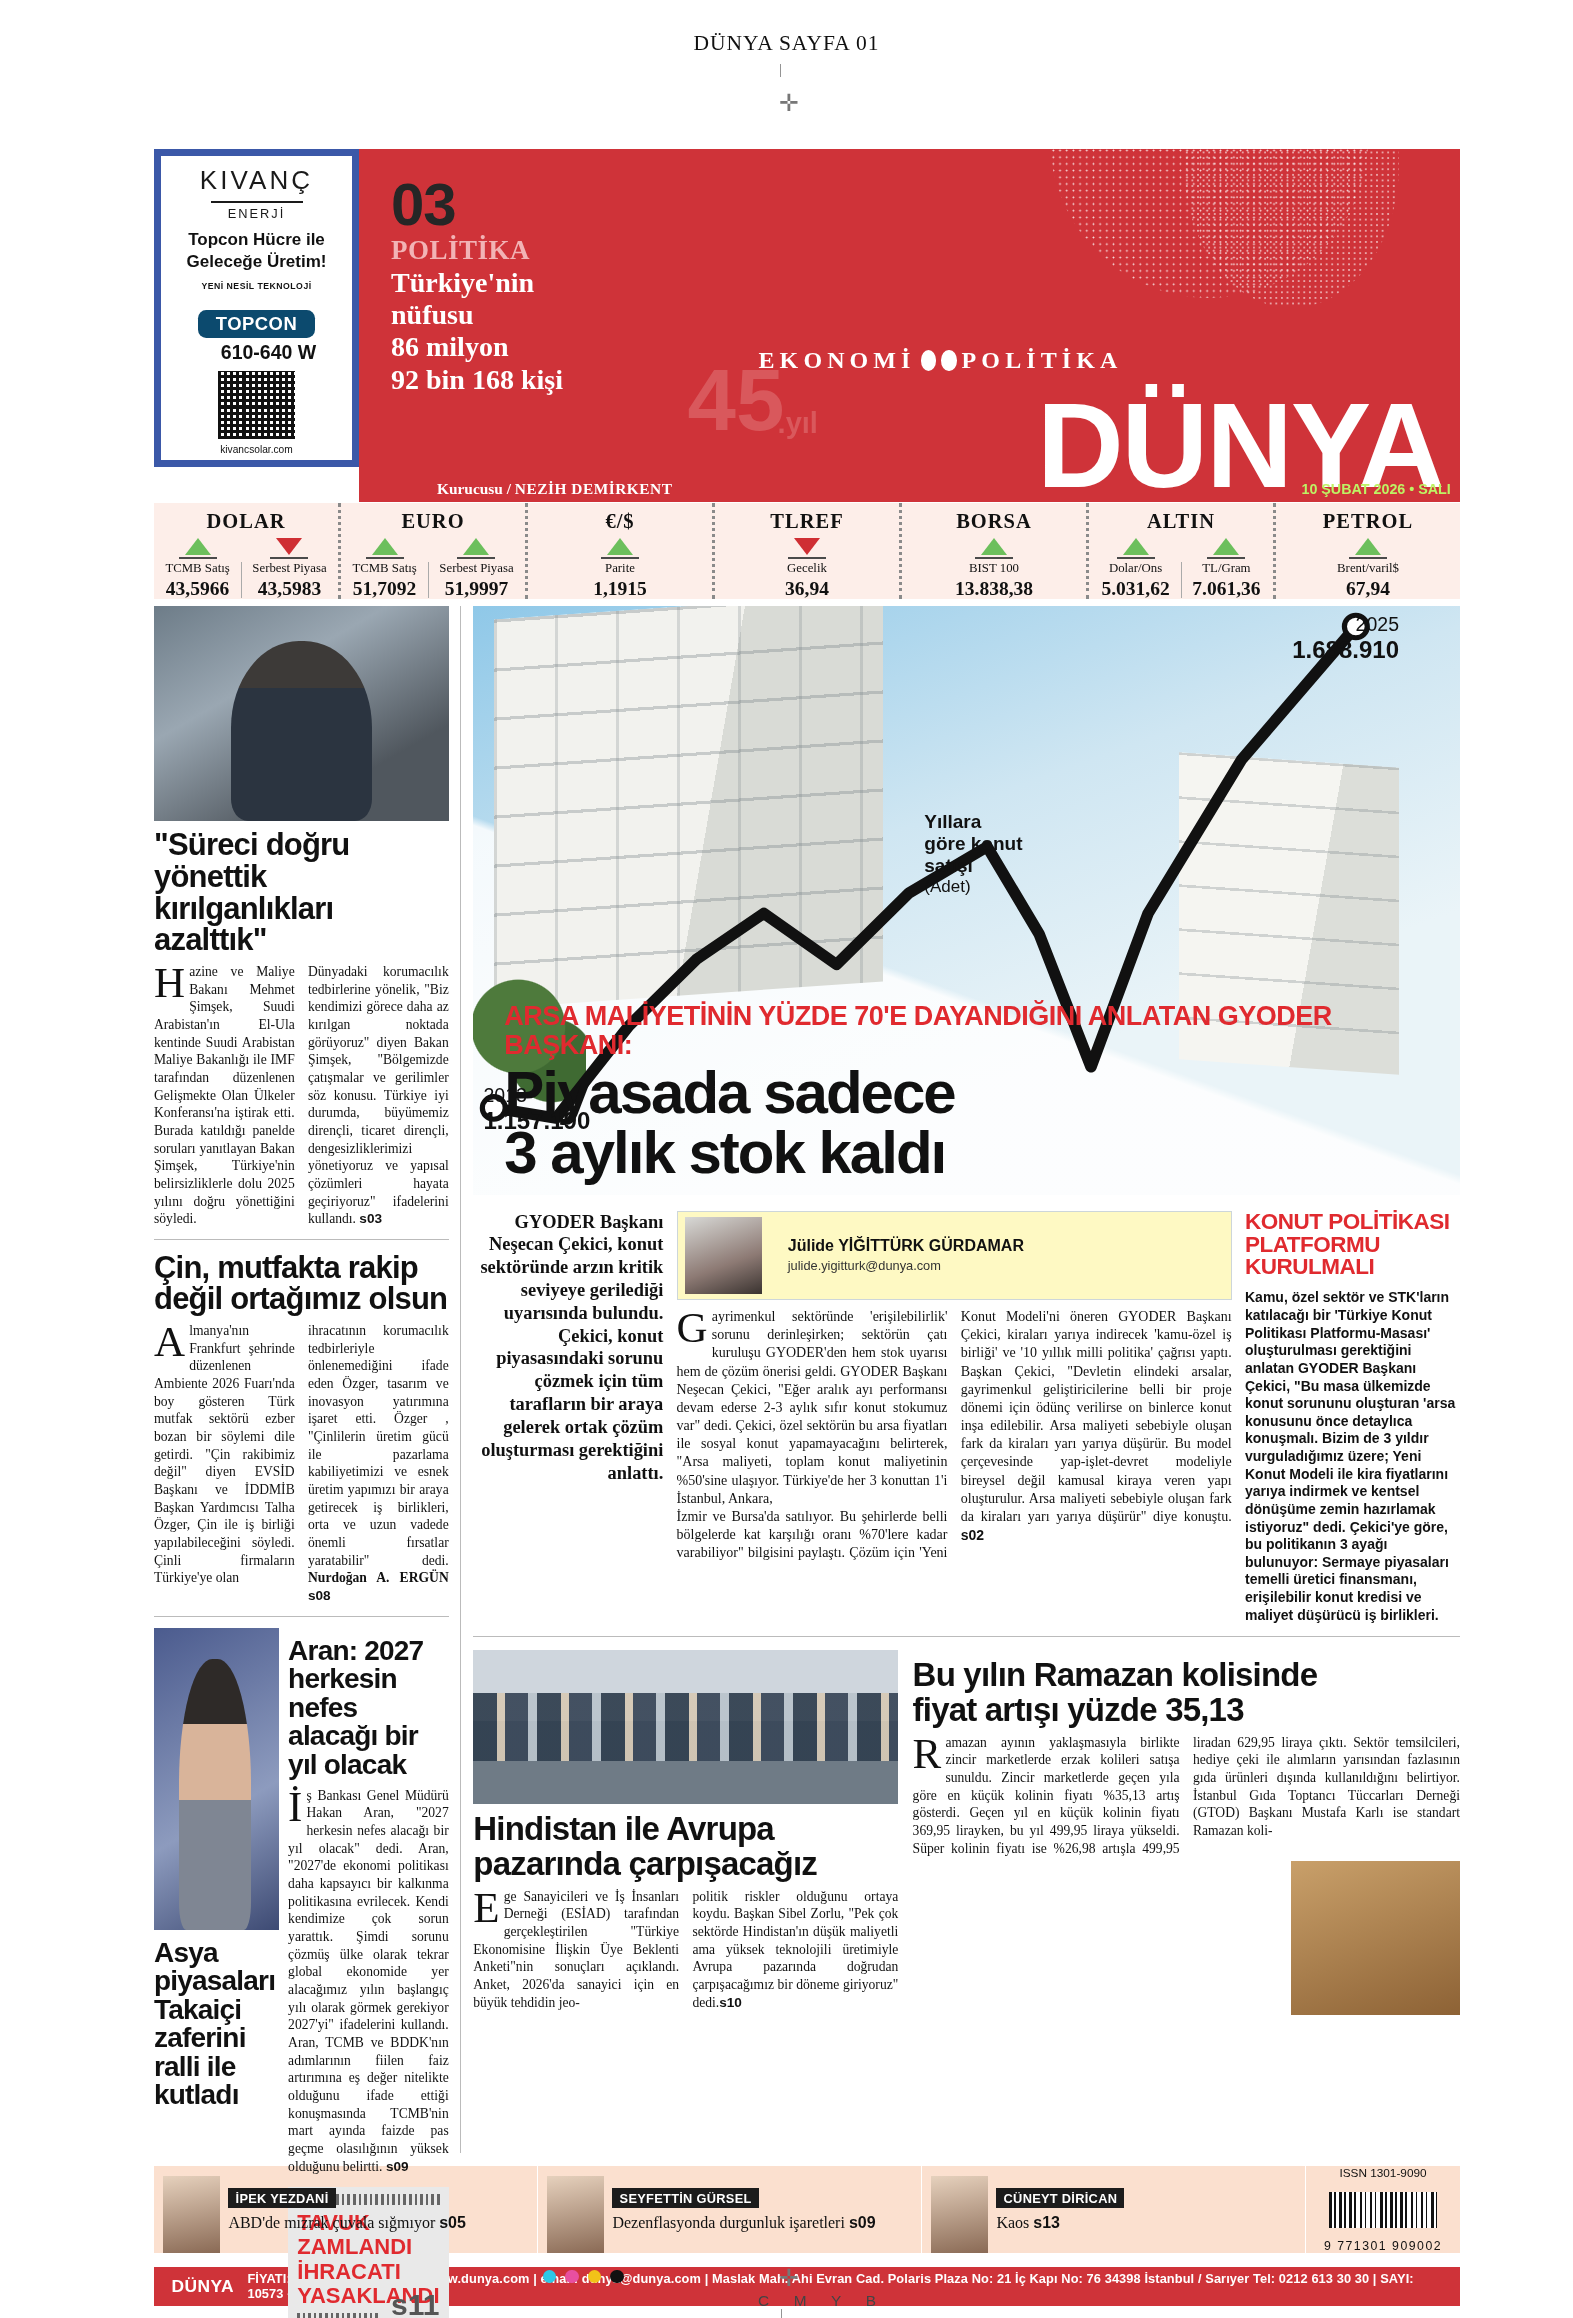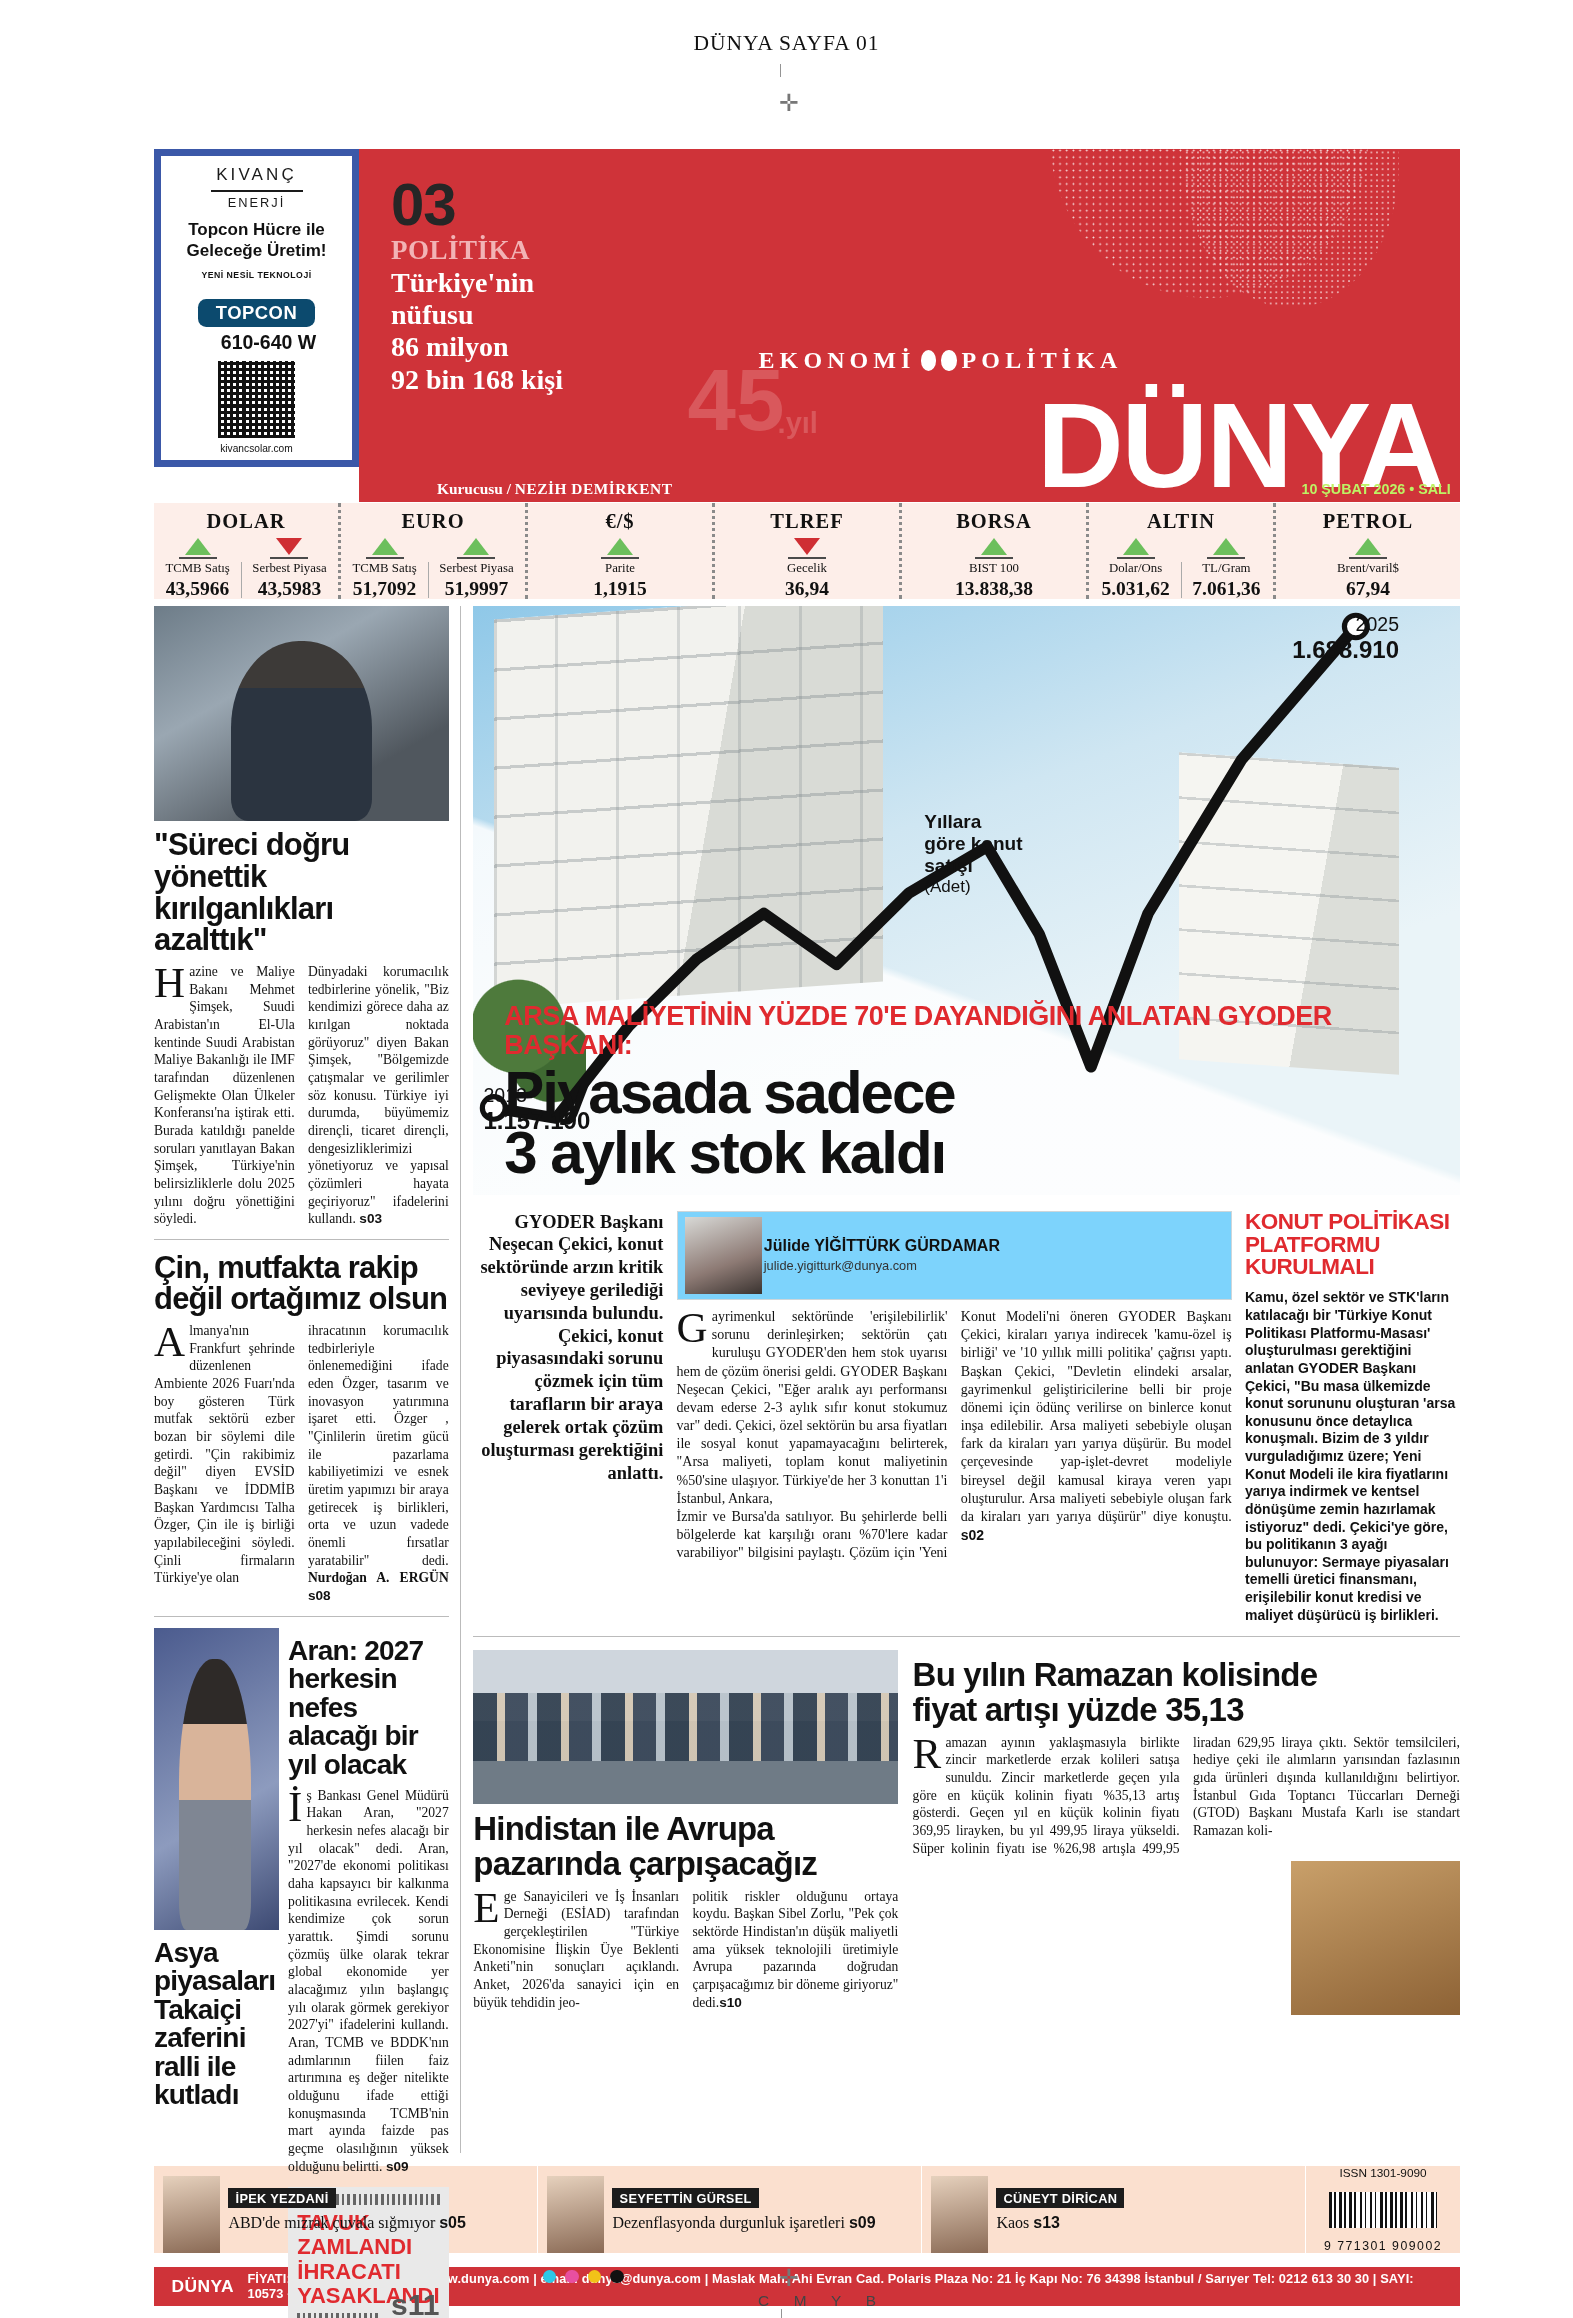--- a/index.html
+++ b/index.html
@@ -24,21 +24,21 @@
     background:#fff;
   }
 
   
   .header { position:relative; height:353px; display:flex; }
   .ad-box {
     width:205px; height:318px; border:7.2px solid #3b58a8; background:#fff;
     padding:9.2px 5.1px 5.1px; text-align:center;
     display:flex; flex-direction:column; align-items:center;
   }
-  .ad-brand { font-family:"Liberation Sans",sans-serif; font-size:17px; letter-spacing:3.1px;
+  .ad-brand { font-family:"Liberation Sans",sans-serif; font-size:26px; letter-spacing:3.1px;
               color:#1a1a1a; padding-bottom:3.1px; }
   .ad-rule { width:92px; height:2px; background:#1a1a1a; margin:2px 0 3.1px; }
   .ad-sub { font-family:"Liberation Sans",sans-serif; font-size:12.8px; letter-spacing:2px; color:#1a1a1a; margin-bottom:8.2px;}
   .ad-line { font-family:"Liberation Sans",sans-serif; font-weight:bold; font-size:17px; color:#111; line-height:1.25;}
   .ad-tiny { font-family:"Liberation Sans",sans-serif; font-weight:bold; font-size:8.7px; color:#111; margin-top:9.2px; letter-spacing:0.5px;}
   .topcon-pill {
     margin-top:19px; background:#0c4a6e; color:#fff; border-radius:8.2px;
     font-family:"Liberation Sans",sans-serif; font-weight:bold; font-size:18.4px;
     padding:3.1px 17.4px; letter-spacing:0.5px;
   }
@@ -163,21 +163,21 @@
 
   .kicker-red { font-family:"Liberation Sans",sans-serif; font-weight:bold; color:#e02a2f;
                 font-size:27px; line-height:1.08; letter-spacing:-0.5px; }
   .mega { font-family:"Liberation Sans",sans-serif; font-weight:bold; color:#111;
           font-size:60px; line-height:.96; letter-spacing:-2px; margin-top:3.1px;}
 
   .lead-row { display:flex; gap:13.3px; margin-top:15.4px; }
   .lead-deck { width:190px; text-align:right; font-family:"Liberation Serif",serif;
                font-weight:bold; font-size:18.4px; line-height:1.24; color:#111; }
   .lead-body { flex:1; }
-  .author-card { display:flex; align-items:center; gap:2px; border:0.5px solid #cdd6da; background:#7dd3fc; padding:5.1px 7.2px; width:100%;}
+  .author-card { display:flex; align-items:center; gap:26px; border:0.5px solid #cdd6da; background:#fef9c3; padding:5.1px 7.2px; width:100%;}
   .author-pic { width:77px; height:77px; background:linear-gradient(160deg,#d8d9d6,#8d7a74 60%,#3a3330);}
   .author-name { font-family:"Liberation Sans",sans-serif; font-weight:bold; font-size:16px; color:#111;}
   .author-mail { font-family:"Liberation Sans",sans-serif; font-size:12.8px; color:#333; margin-top:2.6px;}
   .lead-cols { column-count:2; column-gap:13.3px; text-align:justify; margin-top:8.2px;
                font-family:"Liberation Serif",serif; font-size:14px; line-height:1.3; color:#111;}
   .side-box { width:215px; }
   .side-title { font-family:"Liberation Sans",sans-serif; font-weight:bold; color:#e02a2f;
                 font-size:22.5px; line-height:1.02; letter-spacing:-0.5px;}
   .side-body { font-family:"Liberation Sans",sans-serif; font-weight:bold; font-size:14px;
                line-height:1.26; color:#111; margin-top:10px;}

